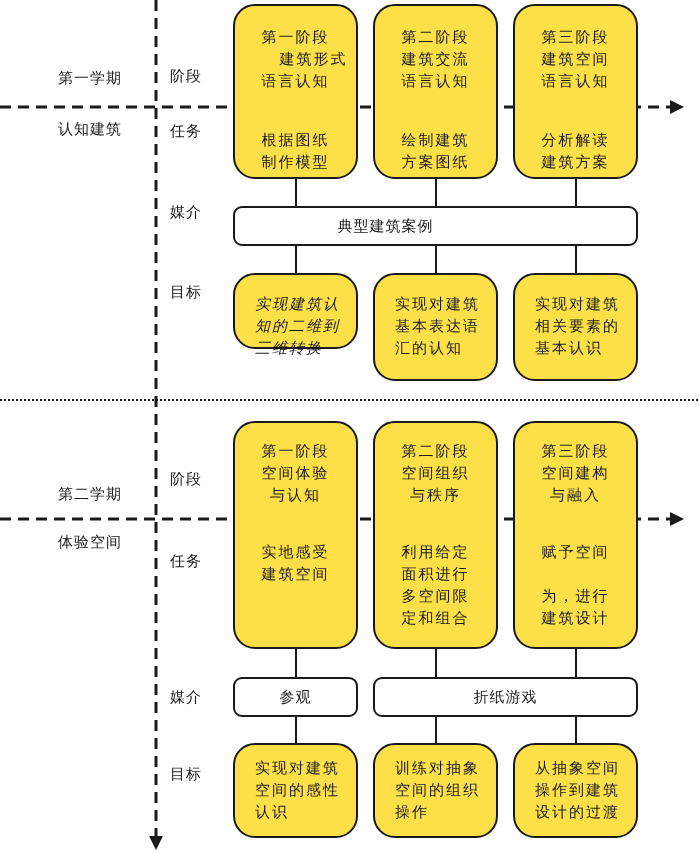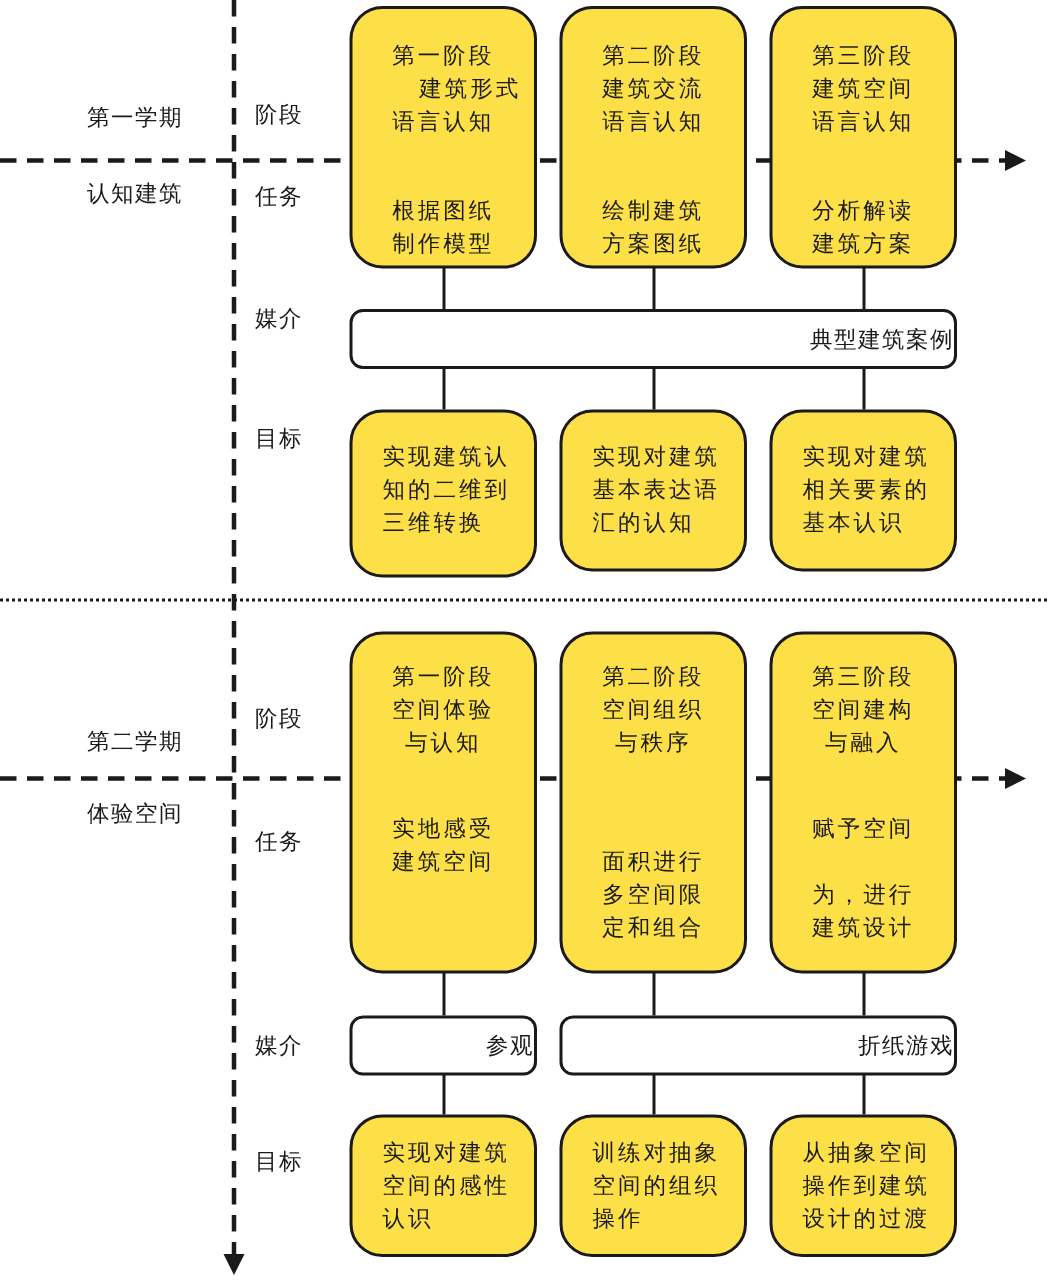--- a/index.html
+++ b/index.html
@@ -1,21 +1,21 @@
 <!DOCTYPE html>
 <html><head>
 <meta charset="utf-8">
 <style>
   html, body { margin: 0; padding: 0; background: #ffffff; }
   body { width: 700px; height: 853px; position: relative; overflow: hidden;
          font-family: "DejaVu Serif", "Liberation Serif", serif; color: #1a1a1a; }
   .box { position: absolute; border: 2px solid #1a1a1a; background: #fde047; box-sizing: border-box;
          border-radius: 22px; }
   .bar { position: absolute; border: 2px solid #1a1a1a; background: #fff; box-sizing: border-box;
-         border-radius: 9px; display: flex; align-items: center; justify-content: flex-end;
+         border-radius: 9px; display: flex; align-items: center; justify-content: center;
          font-size: 15px; letter-spacing: 1px; }
   .txt { position: absolute; font-size: 15px; line-height: 22px; letter-spacing: 2px; white-space: nowrap; }
   .center { text-align: center; left: 0; right: 0; }
   .leftpad { left: 20px; right: 6px; text-align: left; white-space: normal; word-break: break-all; }
   .label { position: absolute; font-size: 15px; letter-spacing: 1px; white-space: nowrap; }
   .vline { position: absolute; width: 2px; background: #1a1a1a; }
   svg.lines { position: absolute; left: 0; top: 0; }
 </style>
 </head>
 <body>
@@ -69,21 +69,21 @@
     <div class="txt center" style="top:42px;">建筑空间</div>
     <div class="txt center" style="top:64px;">语言认知</div>
     <div class="txt center" style="top:123px;">分析解读</div>
     <div class="txt center" style="top:145px;">建筑方案</div>
   </div>
 
   <div class="bar" style="left:233px; top:206px; width:405px; height:40px;">
     <span style="margin-left:-100px;">典型建筑案例</span>
   </div>
 
-  <div class="box" style="left:233px; top:273px; width:125px; height:112px;">
+  <div class="box" style="left:233px; top:273px; width:125px; height:76px;font-style:italic;">
     <div class="txt leftpad" style="top:18px;">实现建筑认</div>
     <div class="txt leftpad" style="top:40px;">知的二维到</div>
     <div class="txt leftpad" style="top:62px;">三维转换</div>
   </div>
   <div class="box" style="left:373px; top:273px; width:125px; height:108px;">
     <div class="txt leftpad" style="top:18px;">实现对建筑</div>
     <div class="txt leftpad" style="top:40px;">基本表达语</div>
     <div class="txt leftpad" style="top:62px;">汇的认知</div>
   </div>
   <div class="box" style="left:513px; top:273px; width:125px; height:108px;">
@@ -113,20 +113,21 @@
     <div class="txt center" style="top:17px;">第一阶段</div>
     <div class="txt center" style="top:39px;">空间体验</div>
     <div class="txt center" style="top:61px;">与认知</div>
     <div class="txt center" style="top:118px;">实地感受</div>
     <div class="txt center" style="top:140px;">建筑空间</div>
   </div>
   <div class="box" style="left:373px; top:421px; width:125px; height:228px;">
     <div class="txt center" style="top:17px;">第二阶段</div>
     <div class="txt center" style="top:39px;">空间组织</div>
     <div class="txt center" style="top:61px;">与秩序</div>
+    <div class="txt center" style="top:118px;">利用给定</div>
     <div class="txt center" style="top:140px;">面积进行</div>
     <div class="txt center" style="top:162px;">多空间限</div>
     <div class="txt center" style="top:184px;">定和组合</div>
   </div>
   <div class="box" style="left:513px; top:421px; width:125px; height:228px;">
     <div class="txt center" style="top:17px;">第三阶段</div>
     <div class="txt center" style="top:39px;">空间建构</div>
     <div class="txt center" style="top:61px;">与融入</div>
     <div class="txt center" style="top:118px;">赋予空间</div>
     <div class="txt center" style="top:162px;">为，进行</div>

